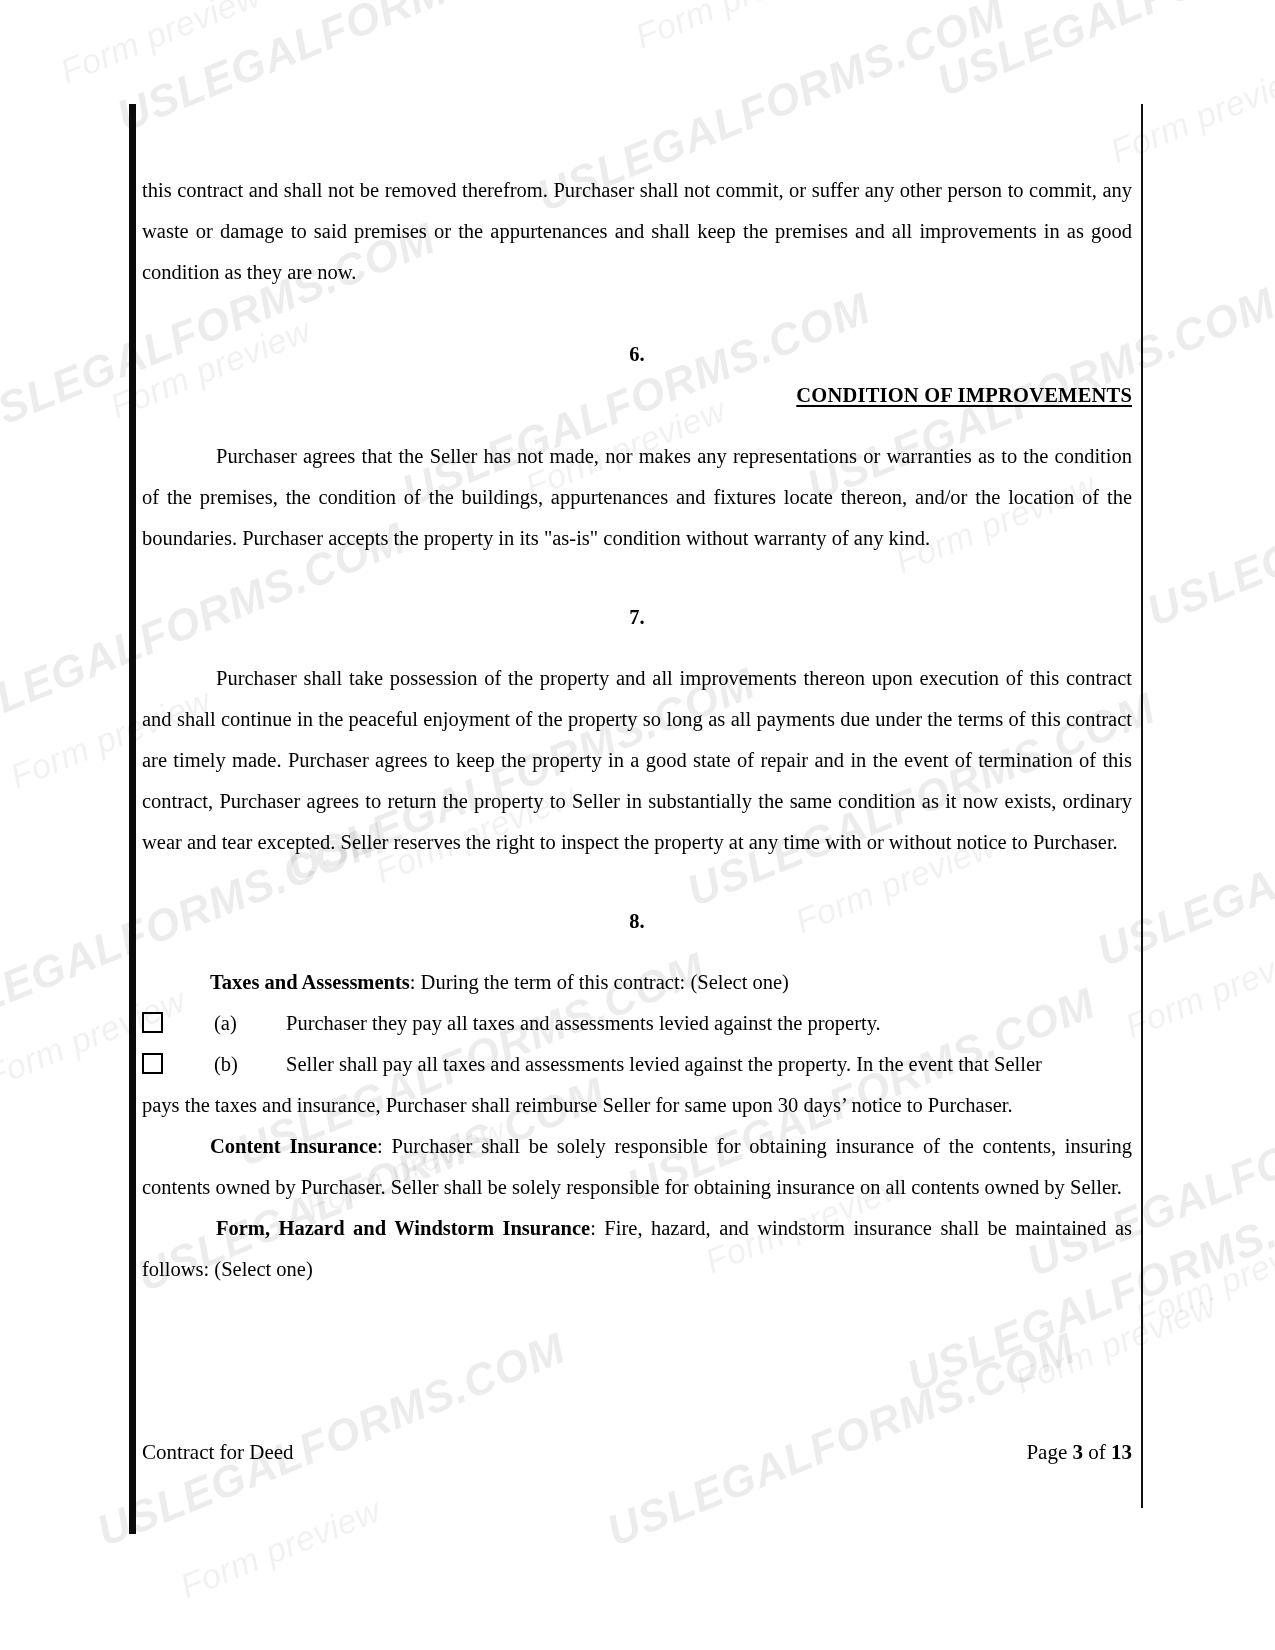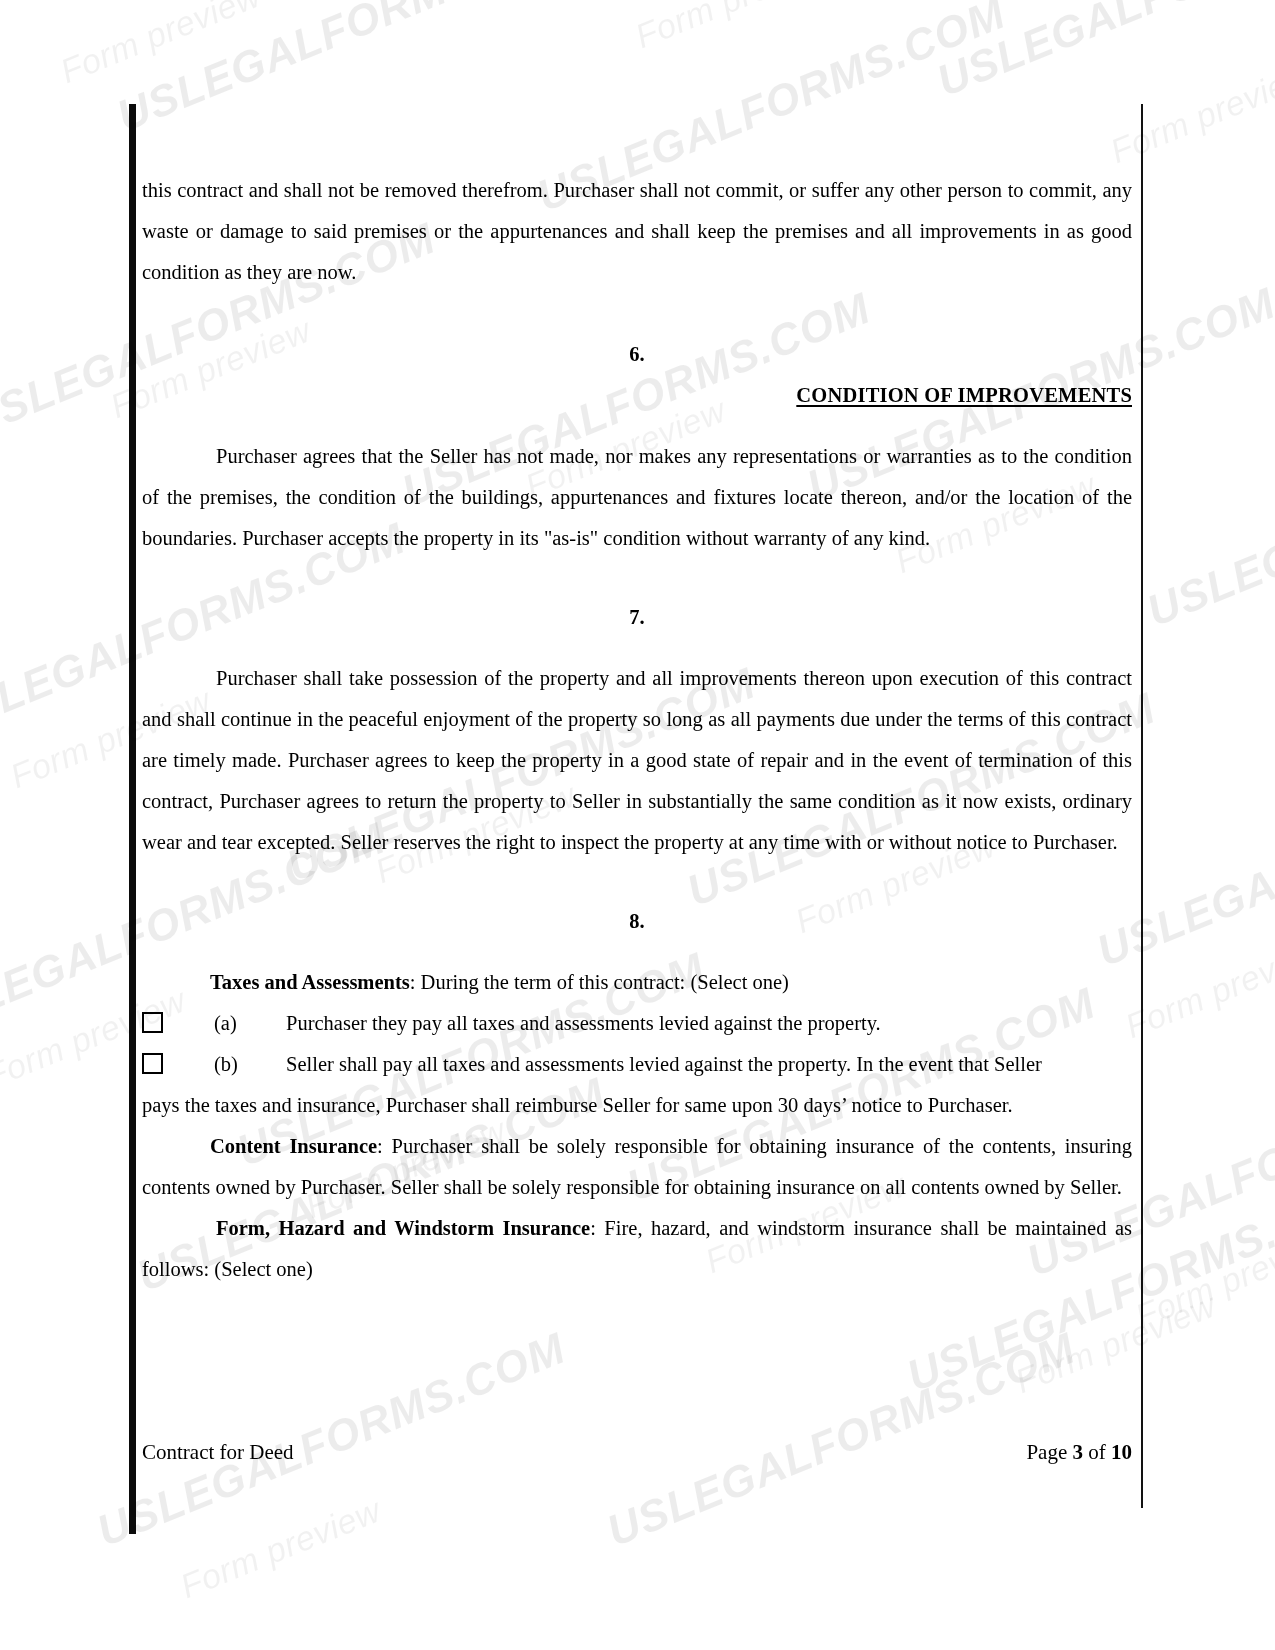--- a/index.html
+++ b/index.html
@@ -295,15 +295,15 @@
   <p class="para indent"><span class="lead">Form, Hazard and Windstorm Insurance</span><span>: Fire, hazard, and windstorm insurance shall be maintained as follows: (Select one)</span></p>
 
 </div>
 
 <div id="doc-footer">
   <span id="footer-title">Contract for Deed</span>
   <span id="footer-page">
     <span>Page</span>
     <b>3</b>
     <span>of</span>
-    <b>10</b>
+    <b>13</b>
   </span>
 </div>
 
 </body></html>

